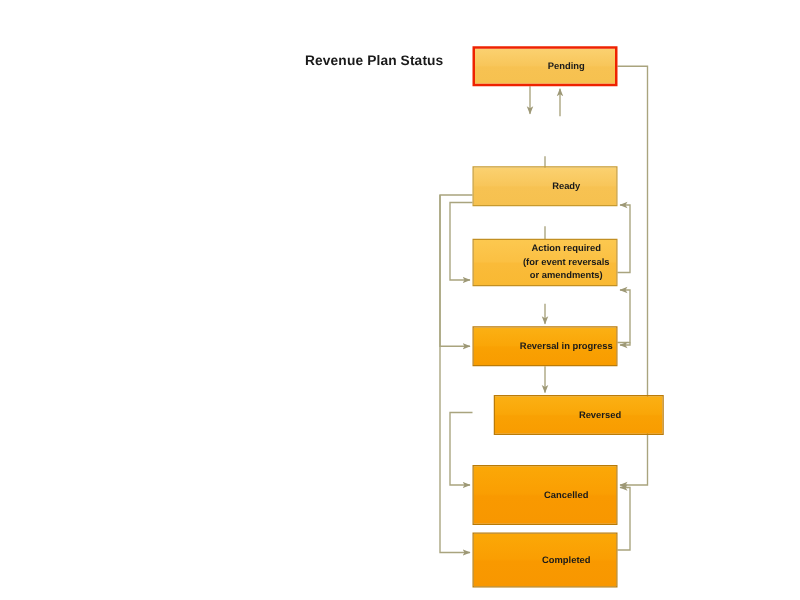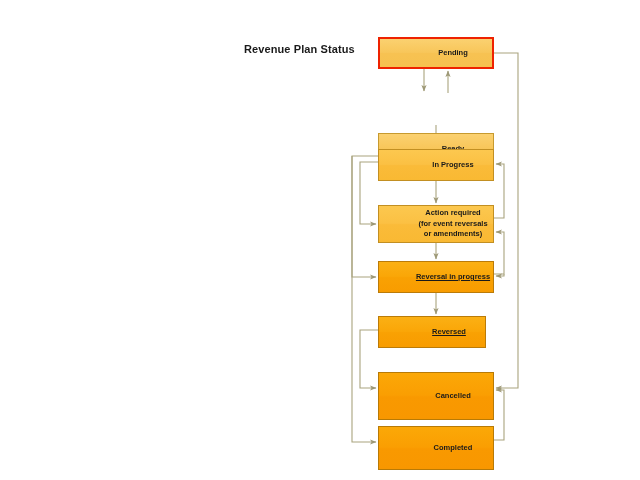--- a/index.html
+++ b/index.html
@@ -49,21 +49,20 @@
     background: linear-gradient(to bottom, #fbd170 0%, #f8c65a 48%, #f7c252 52%, #f6c14f 100%);
     border-color: #c79a2f;
   }
   .node.amber-mid {
     background: linear-gradient(to bottom, #fcc84f 0%, #fbc043 48%, #fabb39 52%, #f9b933 100%);
     border-color: #c28f22;
   }
   .node.orange {
     background: linear-gradient(to bottom, #fbb014 0%, #faa607 48%, #f9a103 52%, #f89c00 100%);
     border-color: #bb7b08;
-    text-decoration: underline;
   }
   .node.deep-orange {
     background: linear-gradient(to bottom, #fba807 0%, #fa9e02 48%, #f99900 52%, #f89700 100%);
     border-color: #b87a06;
   }
   .node.highlighted {
     border: 2px solid #ee2200;
   }
   .node-label { pointer-events: none; white-space: pre-line; }
   svg#connectors { position: absolute; left:0; top:0; width:640px; height:480px; }
@@ -116,35 +115,32 @@
   </svg>
 
   <div class="node amber highlighted" style="left:378px; top:37px; width:116px; height:32px;">
     <span class="node-label">Pending</span>
   </div>
 
   <div class="node amber" style="left:378px; top:93px; width:116px; height:32px;margin-top:40px;">
     <span class="node-label">Ready</span>
   </div>
 
-  <div class="node amber-mid" style="left:378px; top:149px; width:116px; height:32px;">
-    <span class="node-label">In Progress</span>
-  </div>
 
-  <div class="node amber-mid" style="left:378px; top:205px; width:116px; height:38px;">
+  <div class="node amber-mid" style="left:378px; top:191px; width:116px; height:38px;">
     <span class="node-label">Action required
 (for event reversals
 or amendments)</span>
   </div>
 
   <div class="node orange" style="left:378px; top:261px; width:116px; height:32px;">
     <span class="node-label">Reversal in progress</span>
   </div>
 
-  <div class="node orange" style="left:378px; top:316px; width:108px; height:32px;">
+  <div class="node orange" style="left:395px; top:316px; width:136px; height:32px;">
     <span class="node-label">Reversed</span>
   </div>
 
   <div class="node deep-orange" style="left:378px; top:372px; width:116px; height:48px;">
     <span class="node-label">Cancelled</span>
   </div>
 
   <div class="node deep-orange" style="left:378px; top:426px; width:116px; height:44px;">
     <span class="node-label">Completed</span>
   </div>

